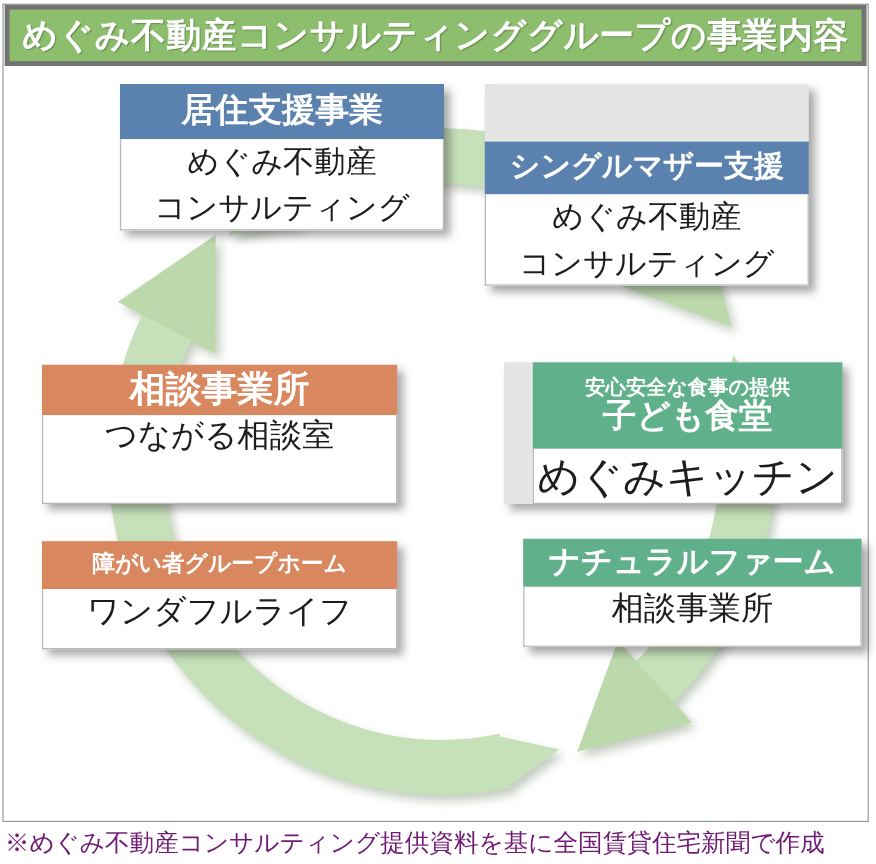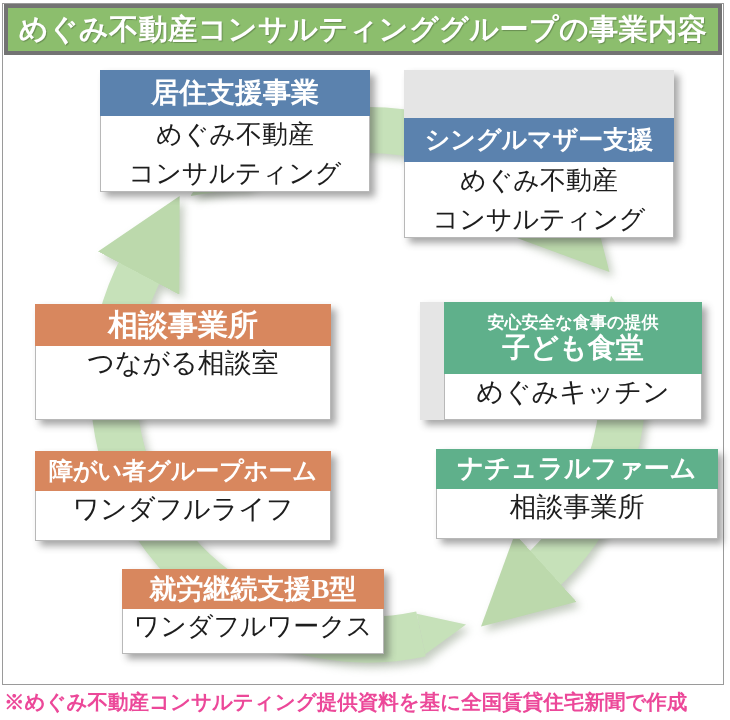--- a/index.html
+++ b/index.html
@@ -25,21 +25,21 @@
                 line-height:1.12; width:100%; }
   .theme-blue   .box-header { background:#5b82ae; }
   .theme-orange .box-header { background:#d8875e; }
   .theme-green  .box-header { background:#5fb08b; }
   .box-body { display:flex; flex-direction:column; align-items:center; justify-content:space-between;
               color:#1d1d1d; border:1px solid #b8b8b8; border-top:none; background:#ffffff; width:100%; }
   .body-line { white-space:nowrap; }
   .header-sub { font-family:"Liberation Sans", sans-serif; font-weight:bold; }
 
   .footer-note { position:absolute; left:4px; top:688px; z-index:3;
-                 font-size:20.5px; font-weight:bold; color:#ec4899; white-space:nowrap; }
+                 font-size:20.5px; font-weight:normal; color:#701a75; white-space:nowrap; }
 </style>
 </head>
 <body>
 
 <div class="stage">
 
   <div class="frame"></div>
 
   <svg class="cycle" width="730" height="720" viewBox="0 0 730 720">
     <defs>
@@ -88,47 +88,39 @@
     <div class="box-body" style="height:74px; font-size:27px; line-height:35px;">
       <div class="body-line">つながる相談室</div>
     </div>
   </div>
 
   <div class="box theme-green" style="left:420px; top:302px; width:282px;padding-left:24px;">
     <div class="box-header" style="height:72px; font-size:28px;">
       <span class="header-sub" style="font-size:17px;">安心安全な食事の提供</span>
       <span>子ども食堂</span>
     </div>
-    <div class="box-body" style="height:46px; font-size:27px;">
+    <div class="box-body" style="height:46px; font-size:35px;">
       <div class="body-line">めぐみキッチン</div>
     </div>
   </div>
 
   <div class="box theme-orange" style="left:35px; top:451px; width:296px;">
-    <div class="box-header" style="height:40px; font-size:24px;">
+    <div class="box-header" style="height:40px; font-size:19px;">
       <span>障がい者グループホーム</span>
     </div>
     <div class="box-body" style="height:50px; font-size:27px;">
       <div class="body-line">ワンダフルライフ</div>
     </div>
   </div>
 
   <div class="box theme-green" style="left:436px; top:449px; width:282px;">
     <div class="box-header" style="height:40px; font-size:26px;">
       <span>ナチュラルファーム</span>
     </div>
     <div class="box-body" style="height:50px; font-size:27px;">
       <div class="body-line">相談事業所</div>
     </div>
   </div>
 
-  <div class="box theme-orange" style="left:122px; top:569px; width:262px;">
-    <div class="box-header" style="height:40px; font-size:27px;">
-      <span>就労継続支援B型</span>
-    </div>
-    <div class="box-body" style="height:45px; font-size:26px;">
-      <div class="body-line">ワンダフルワークス</div>
-    </div>
-  </div>
 
   <div class="footer-note">※めぐみ不動産コンサルティング提供資料を基に全国賃貸住宅新聞で作成</div>
 
 </div>
 
 </body></html>

